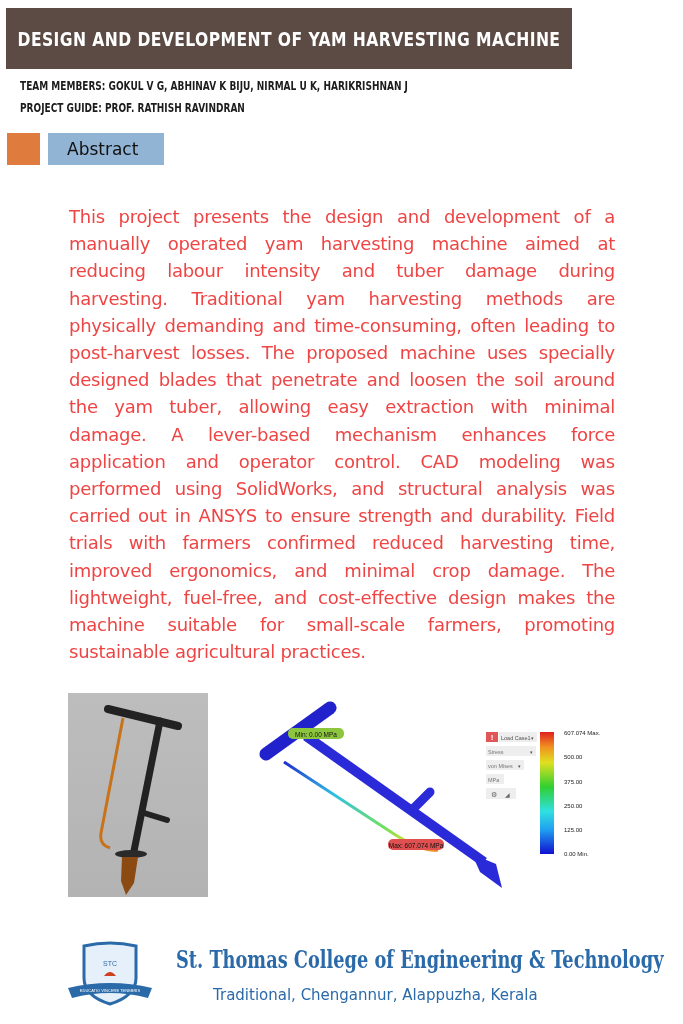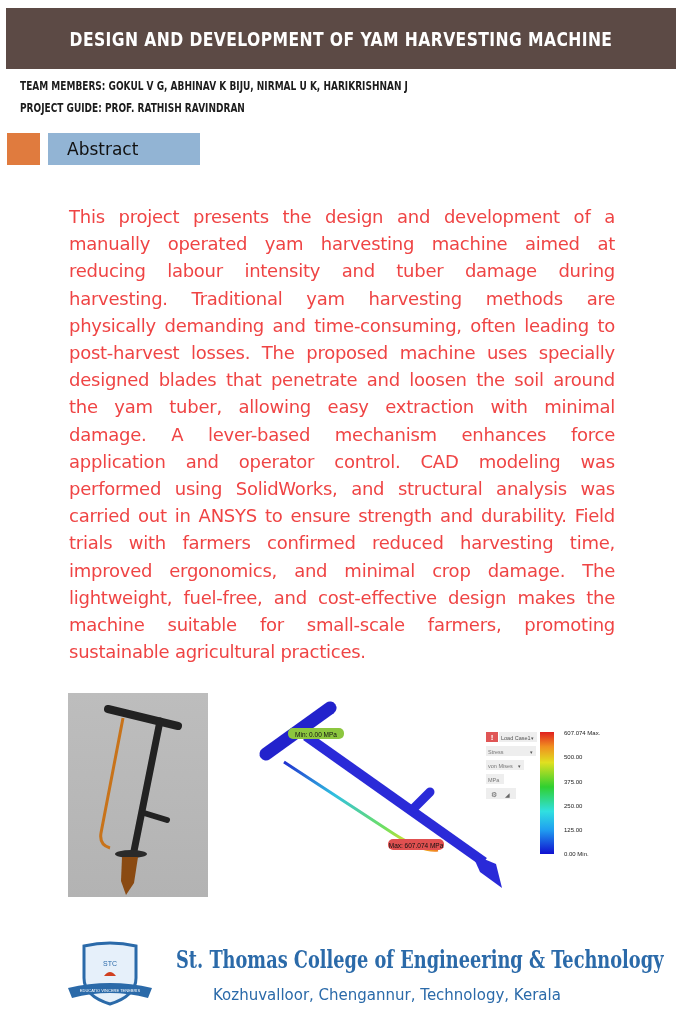--- a/index.html
+++ b/index.html
@@ -1,23 +1,23 @@
 <!DOCTYPE html>
 <html><head>
 <meta charset="utf-8">
 <style>
   html, body { margin:0; padding:0; }
   body { width:683px; height:1024px; background:#ffffff; position:relative; overflow:hidden; font-family:"Liberation Sans", sans-serif; }
-  .header { position:absolute; left:6px; top:8px; width:670px; height:61px; background:#5c4a45; display:flex; align-items:center; justify-content:center; }
+  .header { position:absolute; left:6px; top:8px; width:566px; height:61px; background:#5c4a45; display:flex; align-items:center; justify-content:center; }
   .header-title { color:#ffffff; font-family:"DejaVu Sans", sans-serif; font-weight:bold; font-size:19px; letter-spacing:0.5px; transform:scaleX(0.82); white-space:nowrap; }
   .meta { position:absolute; left:20px; font-family:"DejaVu Sans", sans-serif; font-weight:bold; font-size:12.5px; color:#1c1c1c; white-space:nowrap; transform-origin:left center; transform:scaleX(0.72); }
   .team { top:78px; }
   .guide { top:100px; }
   .abs-square { position:absolute; left:7px; top:133px; width:33px; height:32px; background:#e07b3e; }
-  .abs-box { position:absolute; left:48px; top:133px; width:152px; height:32px; background:#92b4d4; display:flex; align-items:center; }
+  .abs-box { position:absolute; left:48px; top:133px; width:116px; height:32px; background:#92b4d4; display:flex; align-items:center; }
   .abs-label { margin-left:19px; font-family:"DejaVu Sans", sans-serif; font-size:17px; color:#111; }
   .abstract-text { position:absolute; left:69px; top:203px; width:546px; font-family:"DejaVu Sans", sans-serif; font-size:18px; line-height:27.2px; color:#ef4444; text-align:justify; letter-spacing:-0.25px; }
   .cad-img { position:absolute; left:68px; top:693px; width:140px; height:204px; background:linear-gradient(180deg,#bdbdbd,#b3b3b3); }
   .fea-img { position:absolute; left:244px; top:692px; width:366px; height:208px; background:#ffffff; }
   .footer-logo { position:absolute; left:64px; top:938px; width:92px; height:80px; }
   .college-name { position:absolute; left:176px; top:945px; font-family:"DejaVu Serif", serif; font-weight:bold; font-size:24px; color:#2b6aa9; white-space:nowrap; transform-origin:left center; transform:scaleX(0.74); }
   .college-addr { position:absolute; left:213px; top:986px; font-family:"DejaVu Sans", sans-serif; font-size:15px; color:#2b6aa9; white-space:nowrap; }
   svg text { font-family:"Liberation Sans", sans-serif; }
 </style>
 </head>
@@ -128,13 +128,13 @@
 <div class="footer-logo">
   <svg width="92" height="80" viewBox="0 0 92 80">
     <path d="M20 8 Q46 2 72 8 L72 40 Q72 58 46 66 Q20 58 20 40 Z" fill="#e6f0fa" stroke="#2b6aa9" stroke-width="3"></path>
     <text x="46" y="28" font-size="7" fill="#2b6aa9" text-anchor="middle">STC</text>
     <path d="M40 38 Q46 30 52 38 Z" fill="#d04020"></path>
     <path d="M4 50 Q46 40 88 50 L84 60 Q46 50 8 60 Z" fill="#2b6aa9"></path>
     <text x="46" y="54" font-size="4" fill="#fff" text-anchor="middle">EDUCATIO VINCERE TENEBRIS</text>
   </svg>
 </div>
 <div class="college-name">St. Thomas College of Engineering &amp; Technology</div>
-<div class="college-addr">Kozhuvalloor, Chengannur, Technology, Kerala</div>
+<div class="college-addr">Traditional, Chengannur, Alappuzha, Kerala</div>
 
 </body></html>

